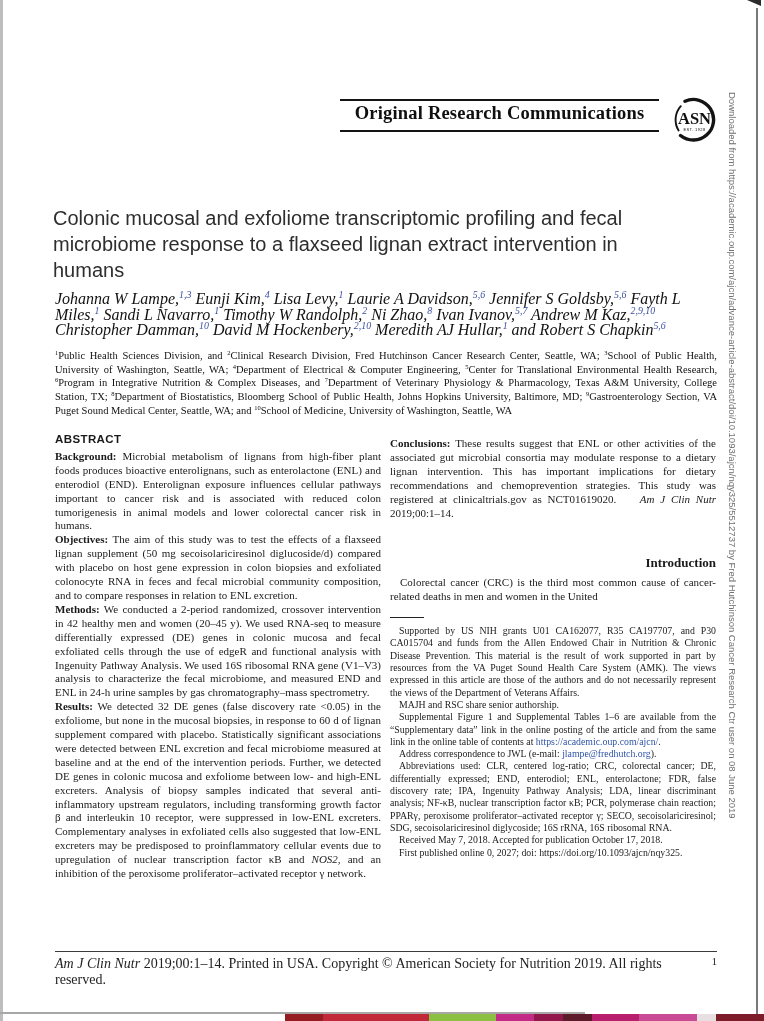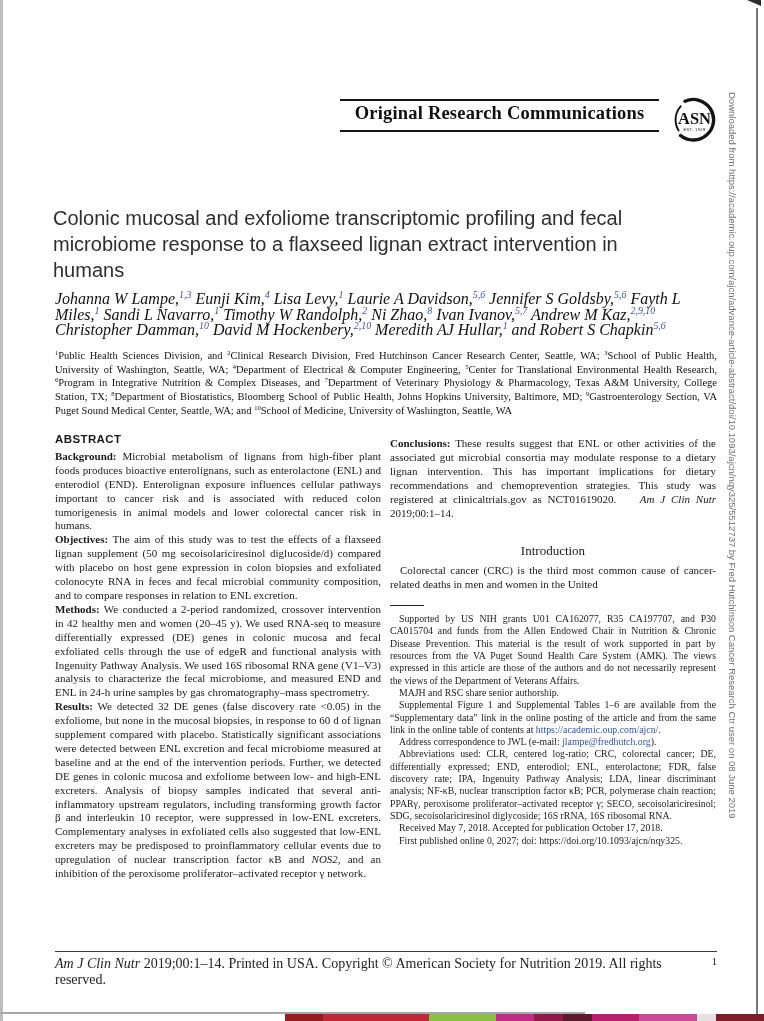--- a/index.html
+++ b/index.html
@@ -28,21 +28,21 @@
   .authors{left:55px;top:291px;width:660px;font-size:16px;line-height:15.5px;font-style:italic;color:#111;}
   .affiliations{left:55px;top:349px;width:662px;font-size:10.5px;line-height:13.7px;text-align:justify;color:#111;}
   
   .col{width:326px;font-size:11px;line-height:13.9px;text-align:justify;}
   .col-left{left:55px;top:433px;}
   .col-right{left:390px;top:437px;}
   .abstract-heading{font-family:"Liberation Sans", sans-serif;font-weight:bold;font-size:11.5px;
     letter-spacing:.4px;margin:0 0 3px 0;text-align:left;}
   .col p{margin:0;}
   .para-gap{margin-top:14px !important;}
-  .intro-heading{font-weight:normal;font-size:13px;margin:24px 0 6px 0;text-align:center;}
+  .intro-heading{font-weight:bold;font-size:13px;margin:36px 0 6px 0;text-align:right;}
   .intro-para{text-indent:10px;}
   .fn-rule{width:34px;height:1px;background:#222;margin:13px 0 7px 0;}
   .footnotes{font-size:9.8px;line-height:12.3px;text-align:justify;}
   .footnotes p{text-indent:9px;margin:0;}
   
   .footer-rule{left:55px;top:951px;width:662px;height:1px;background:#3a3a3a;}
   .footer-line{left:55px;top:956px;width:620px;font-size:14px;color:#222;}
   .page-number{left:690px;top:956px;width:27px;text-align:right;font-size:10.5px;color:#222;}
   
   .b{font-weight:bold;}

